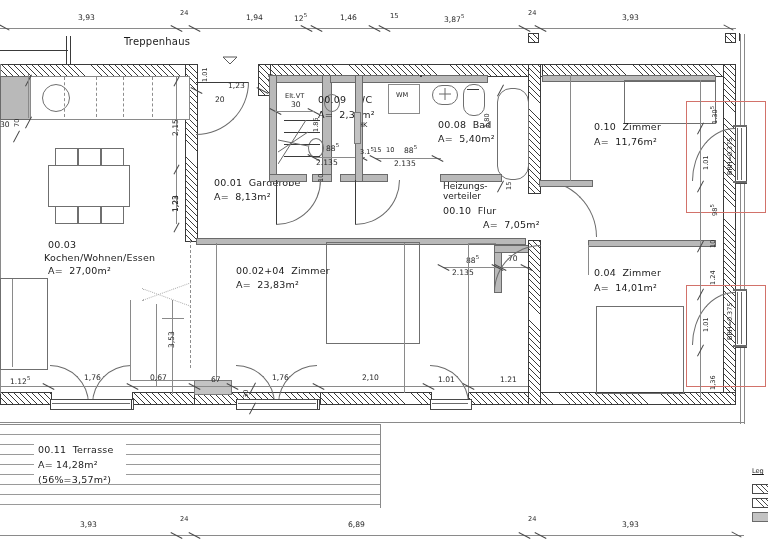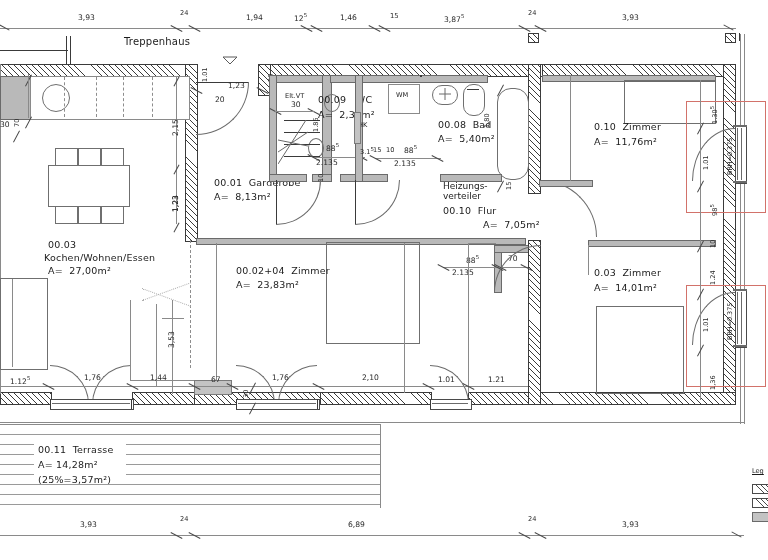--- a/index.html
+++ b/index.html
@@ -289,21 +289,21 @@
   <div class="ln hln thin" style="left:162px;top:318px;width:22px;"></div>
 
   <div class="gwall" style="left:542px;top:75px;width:172px;height:5px;"></div>
   <div class="box" style="left:624px;top:80px;width:90px;height:42px;"></div>
   <div class="t lbl" style="left:594px;top:122px;">0.10  Zimmer</div>
   <div class="t lbl" style="left:594px;top:137px;">A=  11,76m²</div>
   <div class="gwall" style="left:539px;top:180px;width:52px;height:5px;"></div>
   <div class="ln vln thin" style="left:570px;top:75px;height:106px;"></div>
 
   <div class="gwall" style="left:588px;top:240px;width:126px;height:5px;"></div>
-  <div class="t lbl" style="left:594px;top:268px;">0.03  Zimmer</div>
+  <div class="t lbl" style="left:594px;top:268px;">0.04  Zimmer</div>
   <div class="t lbl" style="left:594px;top:283px;">A=  14,01m²</div>
   <div class="box" style="left:596px;top:306px;width:86px;height:86px;"></div>
   <div class="ln vln thin" style="left:588px;top:245px;height:30px;"></div>
 
   <div class="win" style="left:735px;top:126px;width:10px;height:56px;"></div>
   <div class="winline" style="left:737px;top:128px;width:1px;height:52px;"></div>
   <div class="winline" style="left:741px;top:128px;width:1px;height:52px;"></div>
   <div class="winline" style="left:733px;top:125px;width:14px;height:2px;"></div>
   <div class="winline" style="left:733px;top:181px;width:14px;height:2px;"></div>
 
@@ -366,27 +366,27 @@
   <div class="tick" style="left:48px;top:380px;"></div>
   <div class="tick" style="left:132px;top:380px;"></div>
   <div class="tick" style="left:194px;top:380px;"></div>
   <div class="tick" style="left:232px;top:380px;"></div>
   <div class="tick" style="left:318px;top:380px;"></div>
   <div class="tick" style="left:428px;top:380px;"></div>
   <div class="tick" style="left:468px;top:380px;"></div>
 
   <div class="t dim" style="left:10px;top:376px;">1.12<span class="sup">5</span></div>
   <div class="t dim" style="left:84px;top:374px;">1,76</div>
-  <div class="t dim" style="left:150px;top:374px;">1,44</div>
+  <div class="t dim" style="left:150px;top:374px;">0,67</div>
   <div class="t dim" style="left:211px;top:376px;">67</div>
   <div class="t dimv tiny" style="left:243px;top:398px;">30</div>
   <div class="t dim" style="left:272px;top:374px;">1,76</div>
   <div class="t dim" style="left:362px;top:374px;">2,10</div>
   <div class="t dim" style="left:438px;top:376px;">1.01</div>
-  <div class="t dim" style="left:488px;top:376px;">1.21</div>
+  <div class="t dim" style="left:500px;top:376px;">1.21</div>
   <div class="tick" style="left:252px;top:382px;transform:rotate(28deg);"></div>
   <div class="tick" style="left:252px;top:402px;transform:rotate(28deg);"></div>
 
   <div class="t dimv tiny" style="left:14px;top:127px;">70</div>
   <div class="t dim" style="left:0px;top:121px;">30</div>
   <div class="tick" style="left:28px;top:74px;transform:rotate(28deg);"></div>
   <div class="tick" style="left:28px;top:116px;transform:rotate(28deg);"></div>
   <div class="tick" style="left:16px;top:130px;transform:rotate(28deg);"></div>
   <div class="ln vln thin" style="left:28px;top:74px;height:44px;"></div>
 
@@ -397,21 +397,21 @@
   <div class="terr-line" style="left:0;top:464px;width:380px;"></div>
   <div class="terr-line" style="left:0;top:474px;width:380px;"></div>
   <div class="terr-line" style="left:0;top:484px;width:380px;"></div>
   <div class="terr-line" style="left:0;top:494px;width:380px;"></div>
   <div class="terr-line" style="left:0;top:504px;width:380px;"></div>
   <div class="ln vln thin" style="left:380px;top:424px;height:84px;"></div>
 
   <div style="position:absolute;left:34px;top:443px;width:92px;height:40px;background:#fff;"></div>
   <div class="t lbl" style="left:38px;top:445px;">00.11  Terrasse</div>
   <div class="t lbl" style="left:38px;top:460px;">A= 14,28m²</div>
-  <div class="t lbl" style="left:38px;top:475px;">(25%=3,57m²)</div>
+  <div class="t lbl" style="left:38px;top:475px;">(56%=3,57m²)</div>
 
   <div class="ln hln thin" style="left:0;top:535px;width:744px;"></div>
   <div class="tick" style="left:176px;top:529px;"></div>
   <div class="tick" style="left:194px;top:529px;"></div>
   <div class="tick" style="left:524px;top:529px;"></div>
   <div class="tick" style="left:540px;top:529px;"></div>
   <div class="endt" style="left:736px;top:529px;"></div>
 
   <div class="t dim" style="left:80px;top:521px;">3,93</div>
   <div class="t dim" style="left:180px;top:516px;font-size:6.6px;">24</div>

